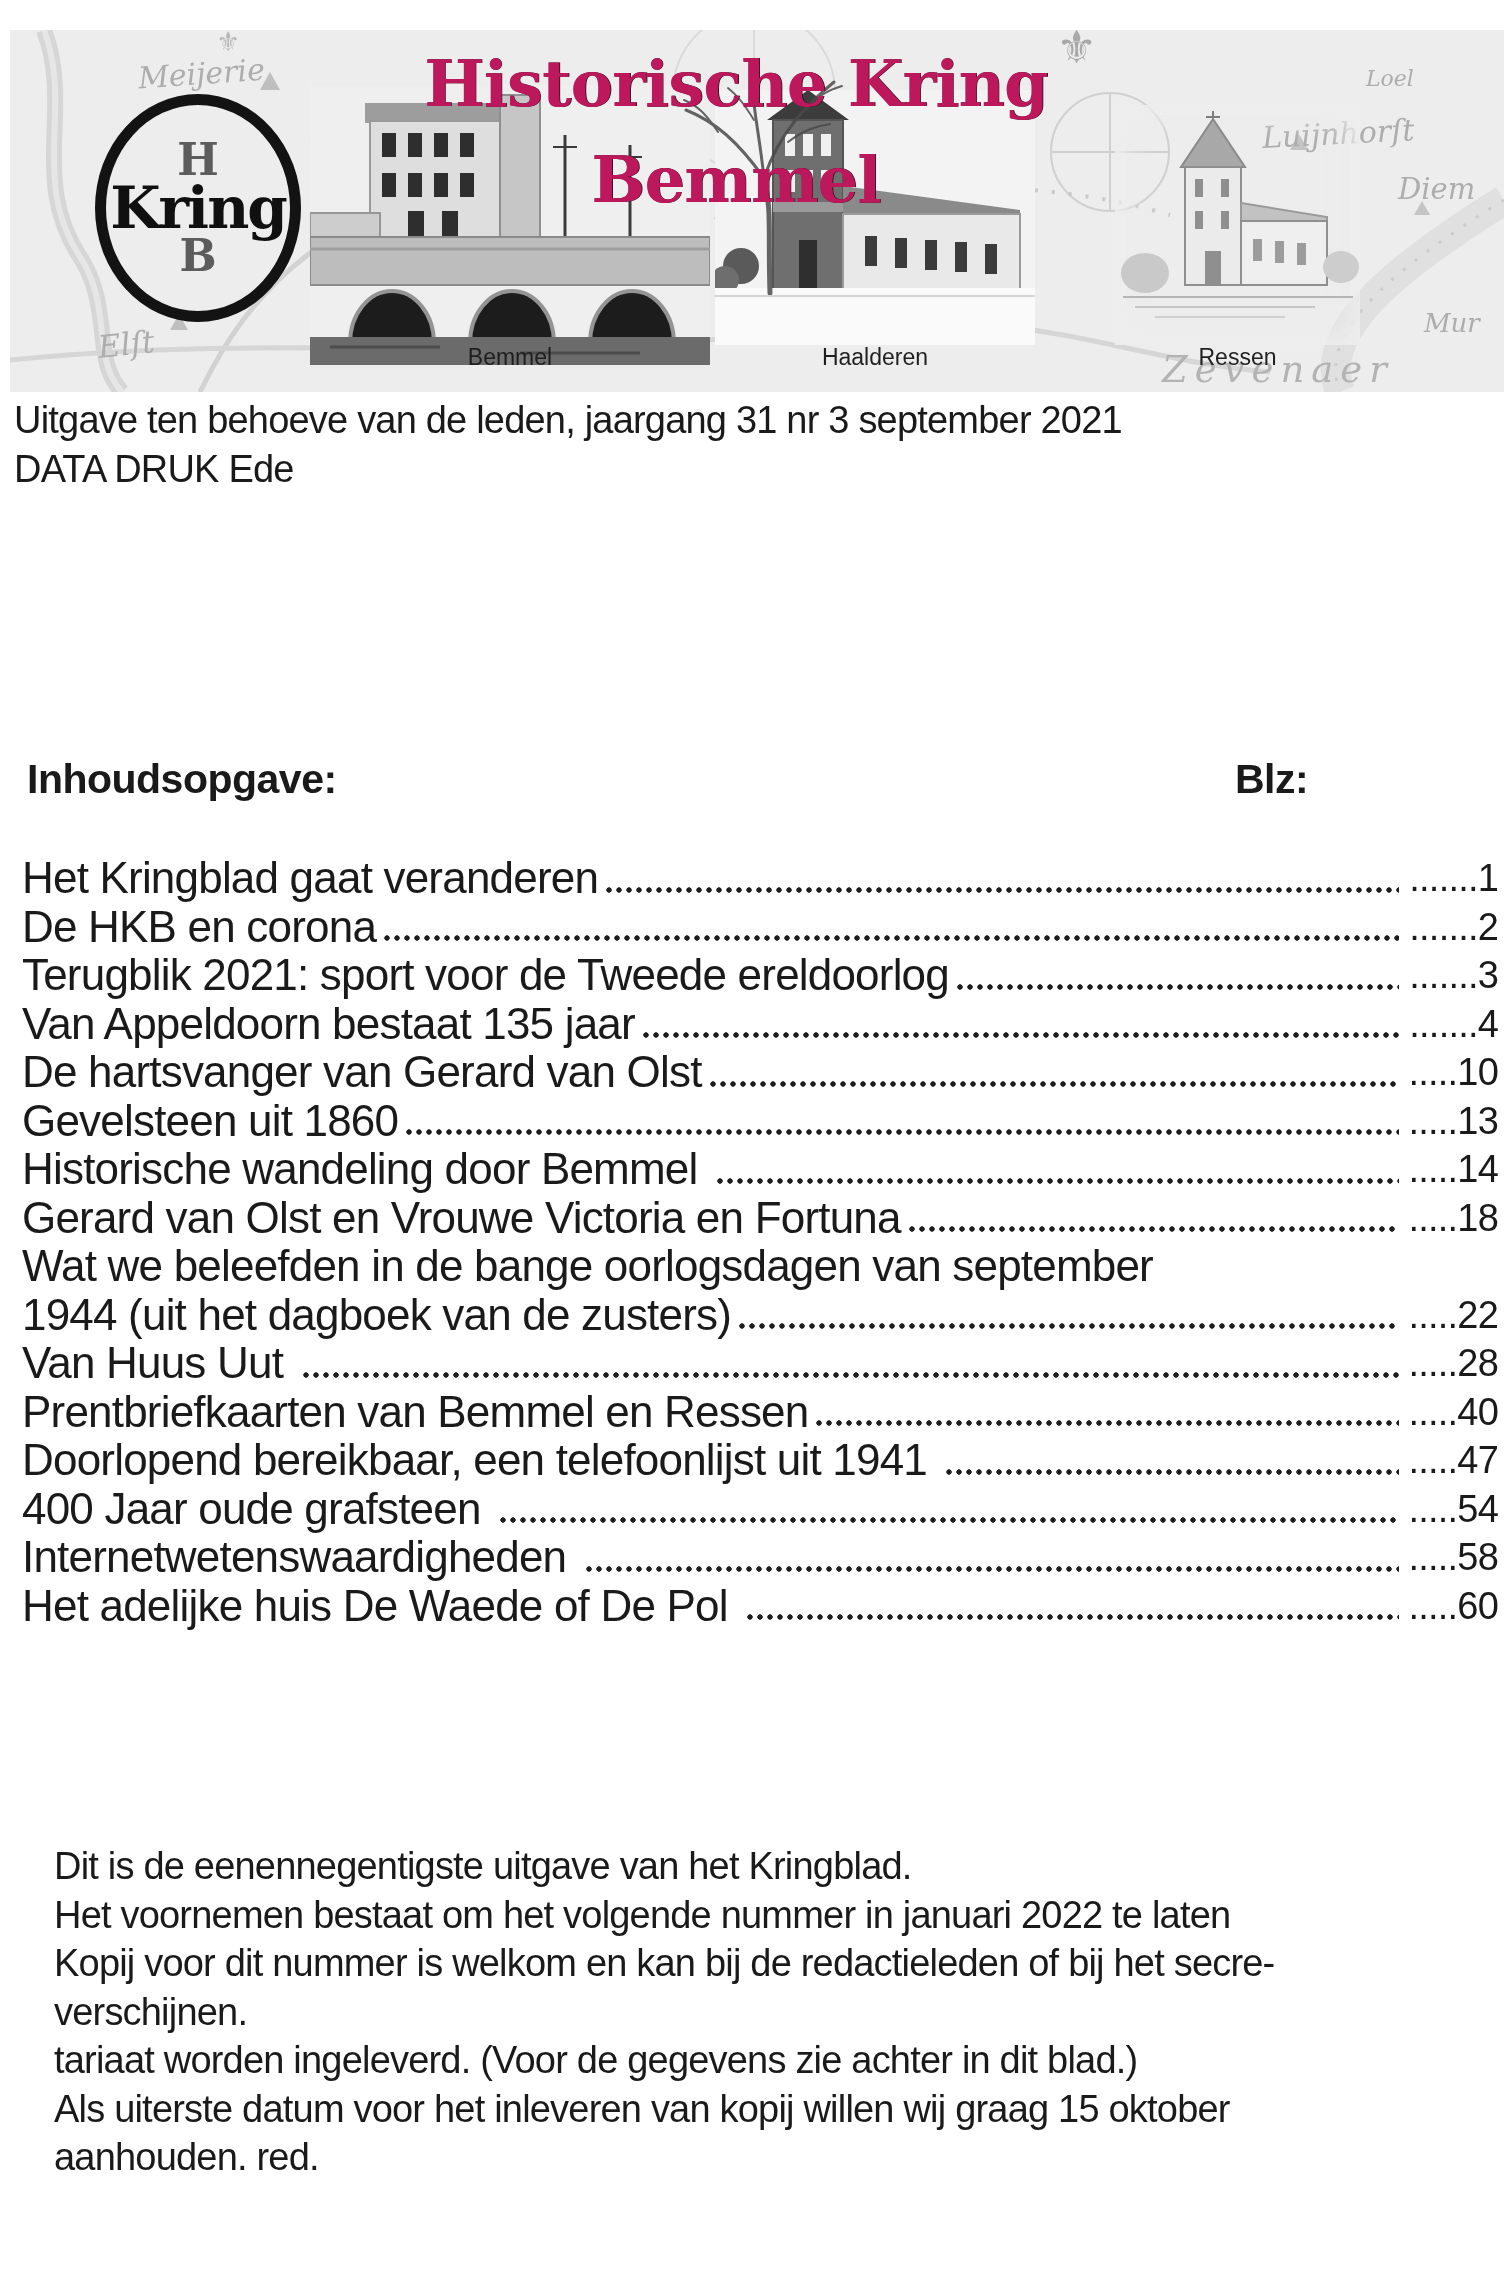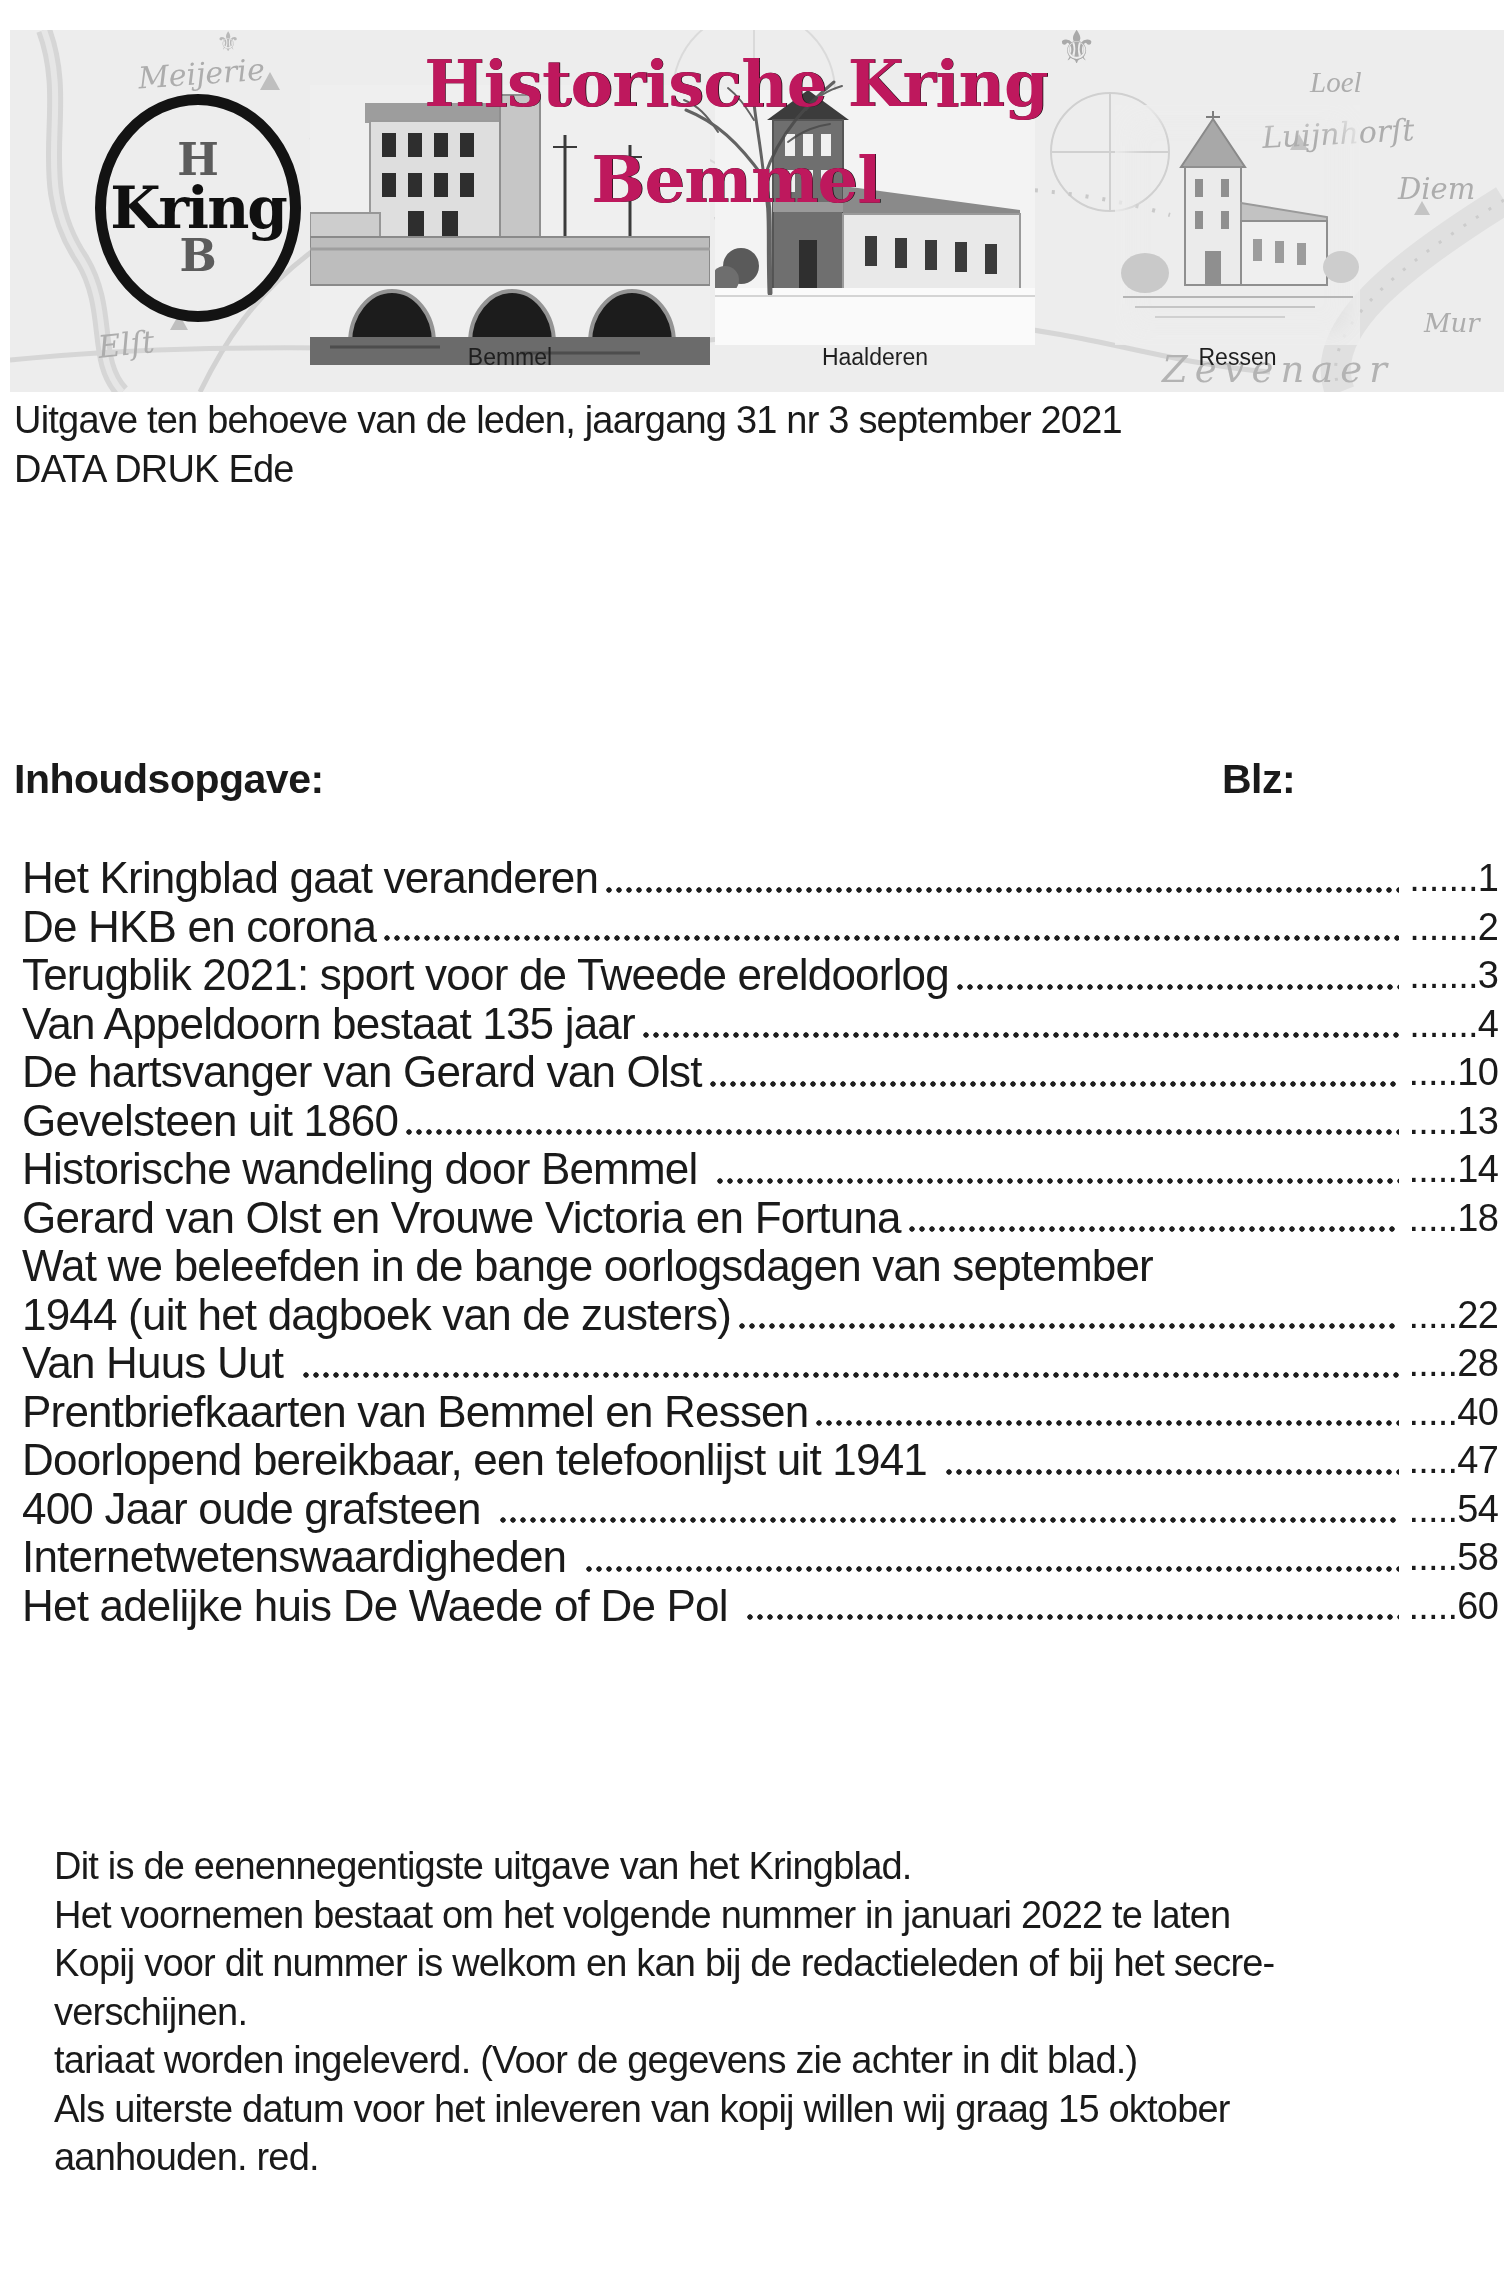--- a/index.html
+++ b/index.html
@@ -14,21 +14,21 @@
     position:absolute;left:10px;top:30px;width:1494px;height:362px;
     background:#ededed;overflow:hidden;
   }
   .map-svg{position:absolute;left:0;top:0;width:100%;height:100%;}
   .map-label{
     position:absolute;font-family:"DejaVu Serif",serif;font-style:italic;
     color:#adadad;white-space:nowrap;
   }
   .lbl-meijerie{left:128px;top:26px;font-size:30px;transform:rotate(-4deg);}
   .lbl-elst{left:88px;top:296px;font-size:31px;transform:rotate(-6deg);}
-  .lbl-loel{left:1300px;top:36px;font-size:29px;font-family:Liberation Serif, serif;}
+  .lbl-loel{left:1356px;top:36px;font-size:22px;}
   .lbl-luijnhorst{left:1252px;top:86px;font-size:30px;transform:rotate(-3deg);}
   .lbl-diem{left:1388px;top:142px;font-size:29px;}
   .lbl-mur{left:1414px;top:258px;font-size:26px;margin-top:20px;}
   .lbl-zevenaer{
     left:1152px;top:318px;font-size:37px;letter-spacing:7px;color:#b3b3b3;
   }
   .fleur{position:absolute;color:#a9a9a9;font-family:"DejaVu Sans",sans-serif;}
   .fleur-big{left:1046px;top:-10px;font-size:46px;}
   .fleur-small{left:206px;top:-4px;font-size:27px;color:#b9b9b9;}
   .compass{
@@ -65,21 +65,21 @@
     text-align:center;letter-spacing:0;
   }
   .cap-bemmel{left:300px;width:400px;}
   .cap-haalderen{left:705px;width:320px;}
   .cap-ressen{left:1105px;width:245px;}
   
   .txt{font-size:38px;line-height:48.5px;letter-spacing:-0.8px;white-space:pre;}
   .pub{position:absolute;left:14px;top:396px;}
   .toc-head{position:absolute;left:14px;top:756px;width:1484px;height:56px;}
   .toc-heading,.toc-blz{
-    font-size:41px;font-weight:700;letter-spacing:-0.5px;white-space:nowrap;
+    font-size:41px;font-weight:700;letter-spacing:-0.5px;white-space:nowrap;margin-left:13px;
   }
   .toc-blz{position:absolute;left:1208px;top:0;}
   .toc{position:absolute;left:14px;top:854px;width:1484px;}
   .toc-row{display:flex;align-items:flex-end;height:48.5px;}
   .toc-title{font-size:44px;line-height:48.5px;letter-spacing:-0.8px;white-space:pre;margin-left:8px;}
   .leader{
     flex:1 1 auto;height:16px;margin:0 10px 8px 6px;
     background-image:radial-gradient(circle,#1d1d1d 2.4px,transparent 3px);
     background-size:10px 10px;background-repeat:repeat-x;
     background-position:left bottom;

